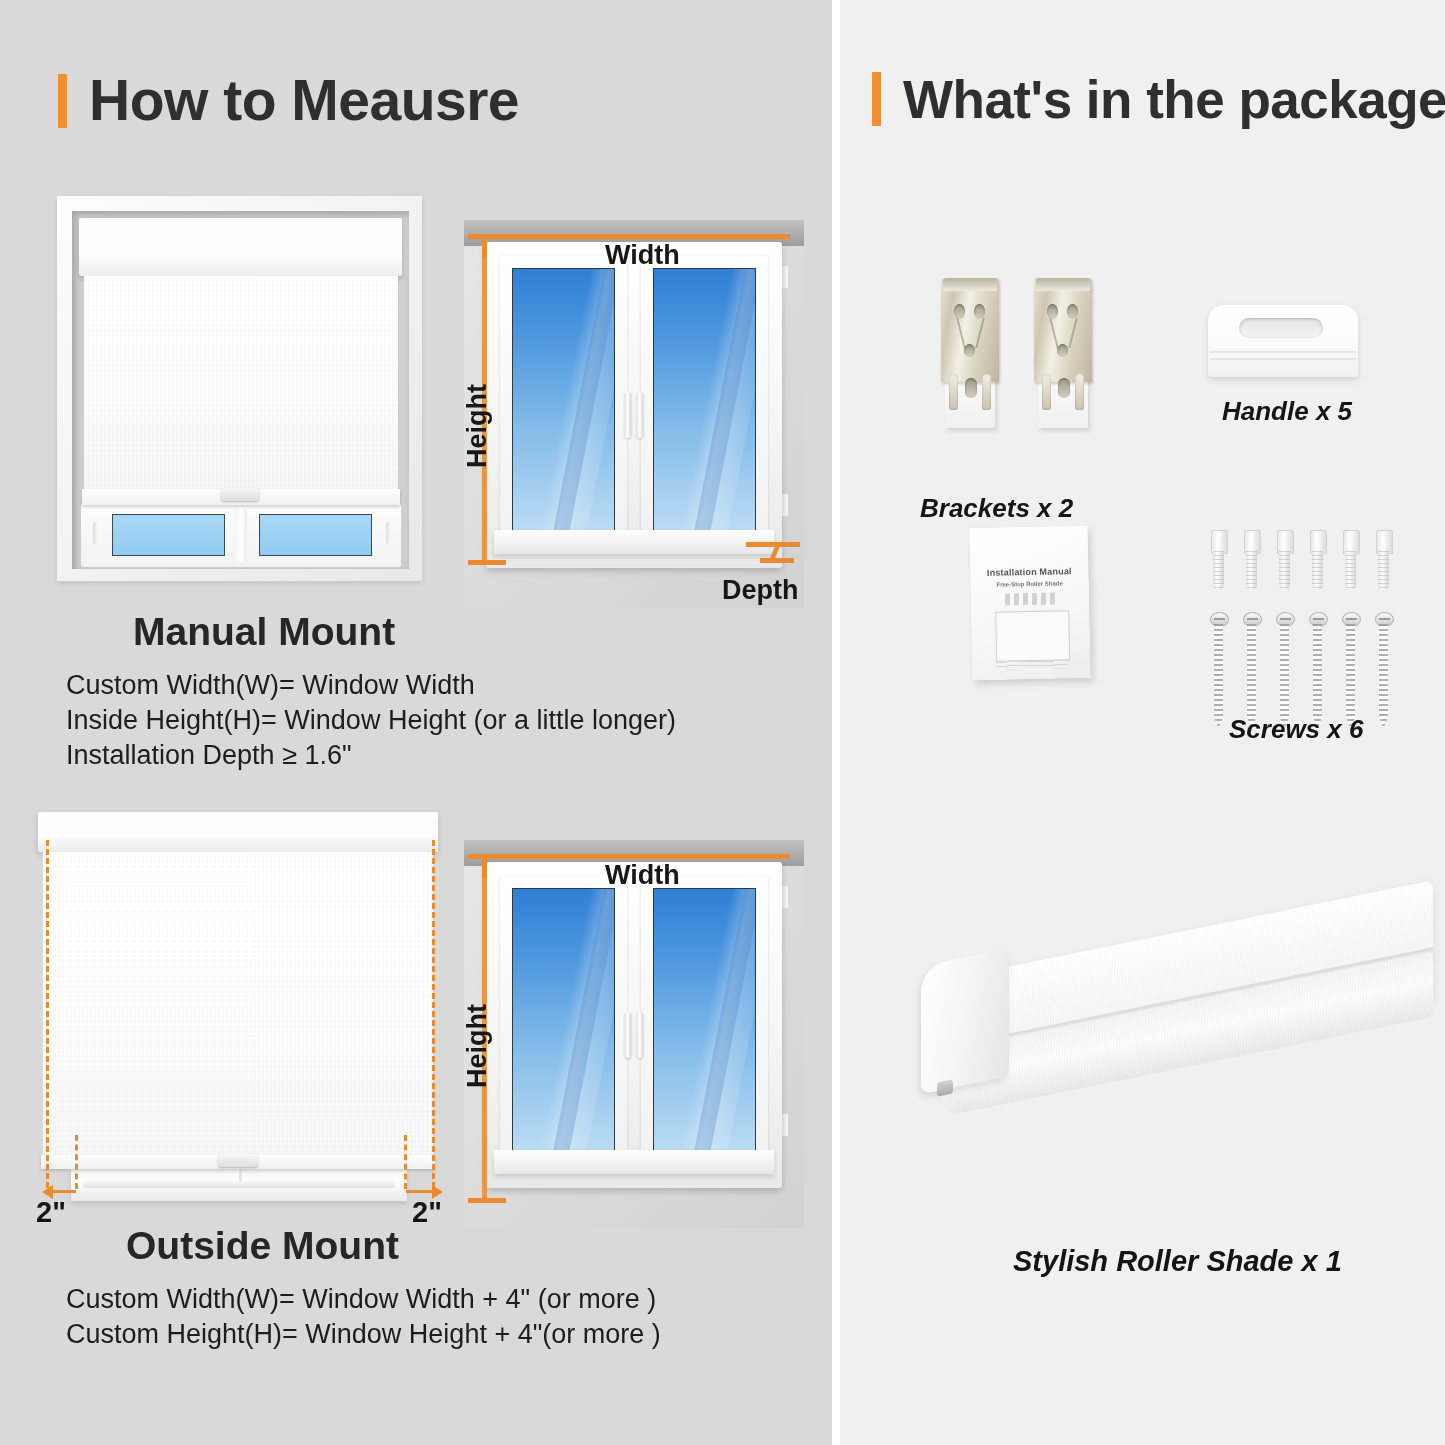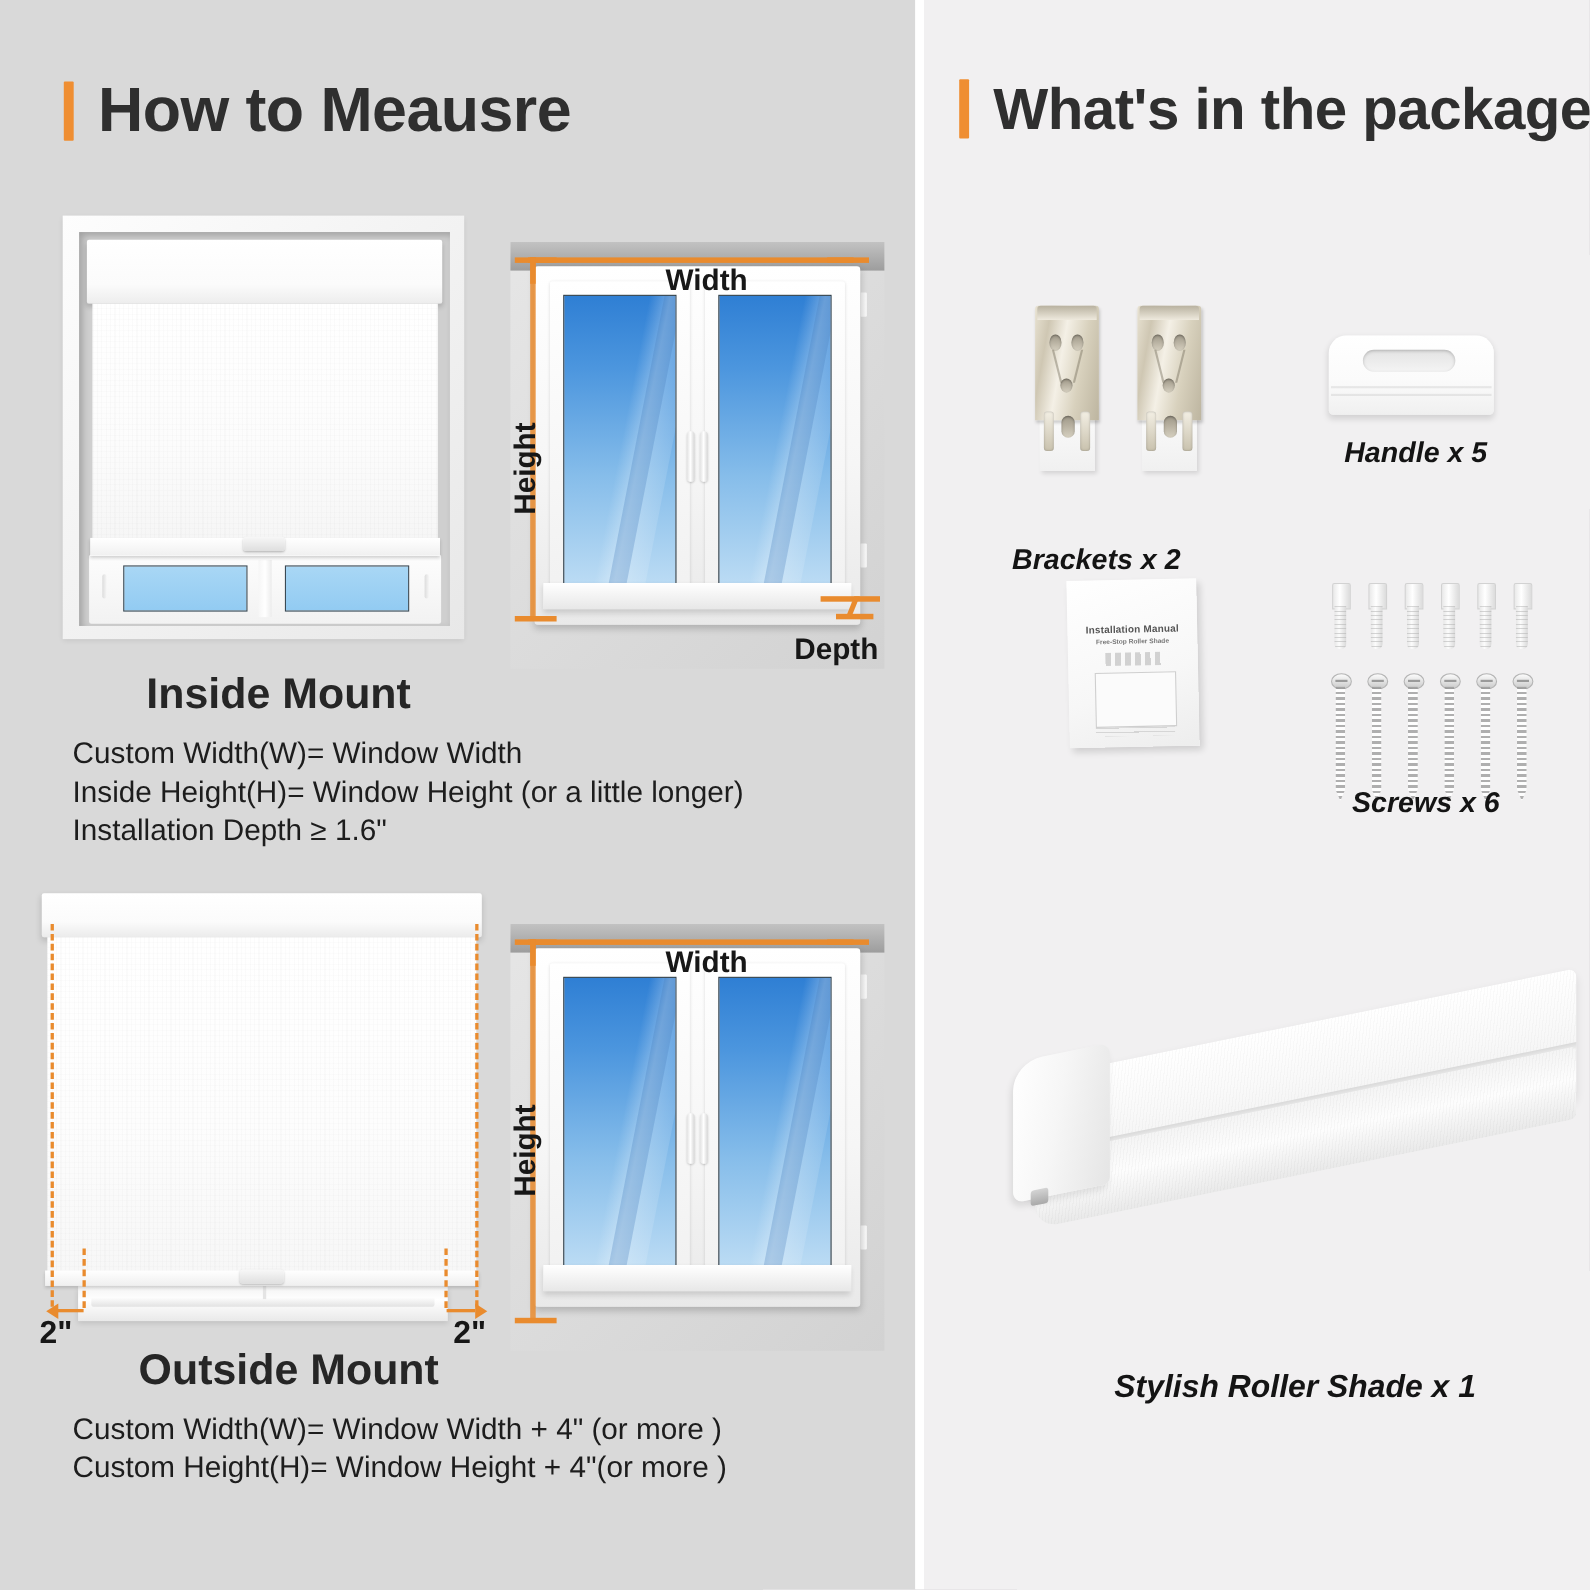--- a/index.html
+++ b/index.html
@@ -451,21 +451,21 @@
     <div class="mk mk-h" style="left:4px;top:340px;width:38px;"></div>
     <div class="mk mk-h" style="right:4px;top:322px;width:54px;"></div>
     <div class="mk mk-v" style="right:26px;top:322px;height:18px;transform:skewX(-22deg);"></div>
     <div class="mk mk-h" style="right:10px;top:338px;width:34px;"></div>
 
     <div class="lbl" style="left:141px;top:20px;">Width</div>
     <div class="lbl lbl-rot" style="left:-2px;top:248px;">Height</div>
     <div class="lbl" style="left:258px;top:355px;">Depth</div>
   </div>
 
-  <div class="mount-title" id="inside-title">Inside Mount</div>
+  <div class="mount-title" id="inside-title">Manual Mount</div>
   <div class="mount-lines" id="inside-lines">
     <div>Custom Width(W)= Window Width</div>
     <div>Inside Height(H)= Window Height (or a little longer)</div>
     <div>Installation Depth ≥ 1.6"</div>
   </div>
 
   <div class="scene om-wrap">
     <div class="om-wall"></div>
     <div class="om-sill">
       <div class="om-sill-inner"></div>

